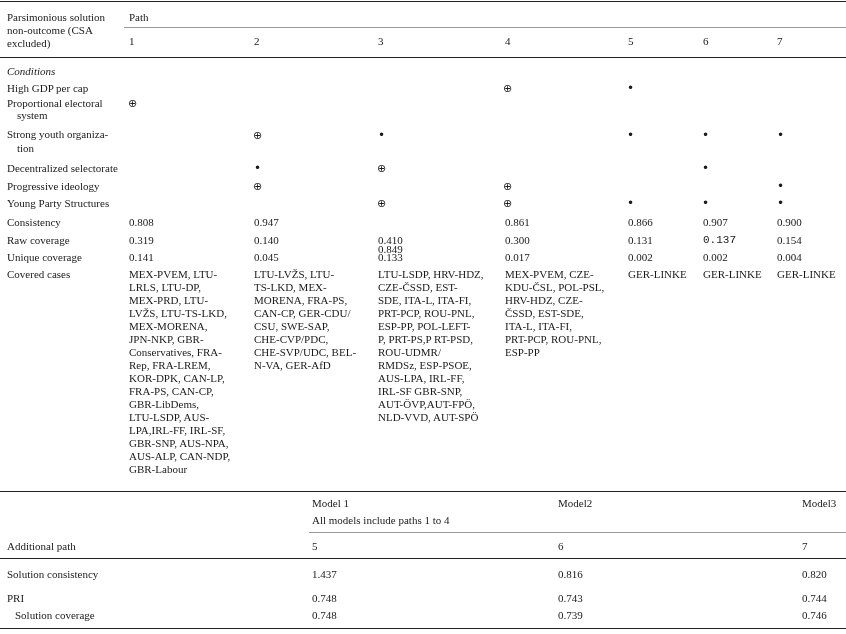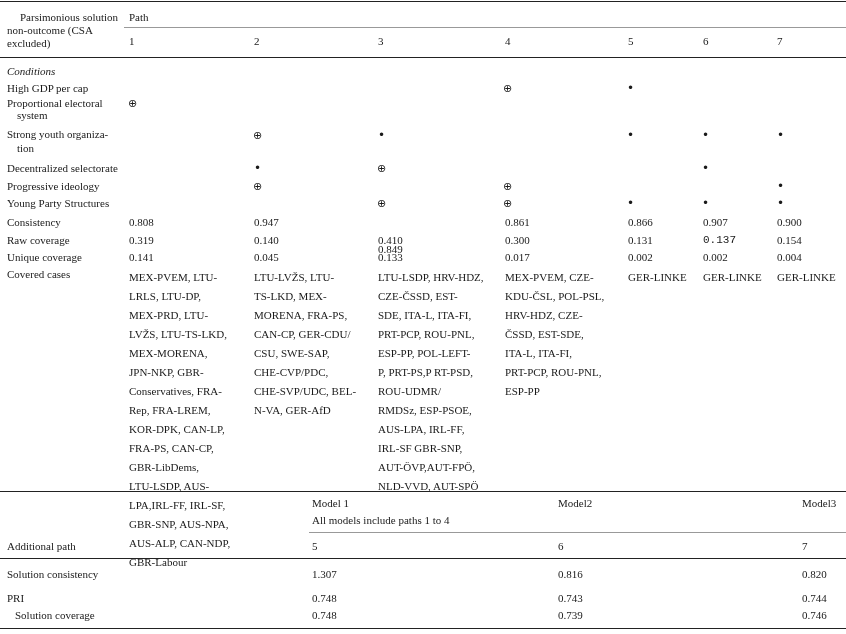--- a/index.html
+++ b/index.html
@@ -7,28 +7,28 @@
     width: 846px; height: 634px; overflow: hidden;
     font-family: "Liberation Serif", "DejaVu Serif", serif;
     font-size: 11px; color: #1a1a1a; position: relative;
   }
   .abs { position: absolute; white-space: nowrap; line-height: 13px; }
   .italic { font-style: italic; }
   .rule { position: absolute; left: 0; width: 846px; height: 0; border-top: 1px solid #222; }
   .rule.thin { border-top: 1px solid #999; }
   .sym { font-family: "DejaVu Sans", sans-serif; font-size: 11px; line-height: 13px; }
   .dot { font-family: "DejaVu Sans", sans-serif; font-size: 12px; line-height: 13px; }
-  .cases { white-space: pre-line; line-height: 19px; }
+  .cases { white-space: pre-line; line-height: 13px; }
 </style>
 </head>
 <body>
 
 <div class="rule" style="top:1px;"></div>
 
-<div class="abs" style="left:20px; top:11px;">Parsimonious solution</div>
+<div class="abs" style="left:7px; top:11px;">Parsimonious solution</div>
 <div class="abs" style="left:7px; top:24px;">non-outcome (CSA</div>
 <div class="abs" style="left:7px; top:37px;">excluded)</div>
 
 <div class="abs" style="left:129px; top:11px;">Path</div>
 <div class="rule thin" style="top:27px; left:124px; width:722px;"></div>
 
 <div class="abs" style="left:129px; top:35px;">1</div>
 <div class="abs" style="left:254px; top:35px;">2</div>
 <div class="abs" style="left:378px; top:35px;">3</div>
 <div class="abs" style="left:505px; top:35px;">4</div>
@@ -158,21 +158,21 @@
 <div class="rule thin" style="top:532px; left:309px; width:537px;"></div>
 
 <div class="abs" style="left:7px; top:540px;">Additional path</div>
 <div class="abs" style="left:312px; top:540px;">5</div>
 <div class="abs" style="left:558px; top:540px;">6</div>
 <div class="abs" style="left:802px; top:540px;">7</div>
 
 <div class="rule" style="top:558px;"></div>
 
 <div class="abs" style="left:7px; top:568px;">Solution consistency</div>
-<div class="abs" style="left:312px; top:568px;">1.307</div>
+<div class="abs" style="left:312px; top:568px;">1.437</div>
 <div class="abs" style="left:558px; top:568px;">0.816</div>
 <div class="abs" style="left:802px; top:568px;">0.820</div>
 
 <div class="abs" style="left:7px; top:592px;">PRI</div>
 <div class="abs" style="left:312px; top:592px;">0.748</div>
 <div class="abs" style="left:558px; top:592px;">0.743</div>
 <div class="abs" style="left:802px; top:592px;">0.744</div>
 
 <div class="abs" style="left:15px; top:609px;text-align:right;">Solution coverage</div>
 <div class="abs" style="left:312px; top:609px;">0.748</div>

